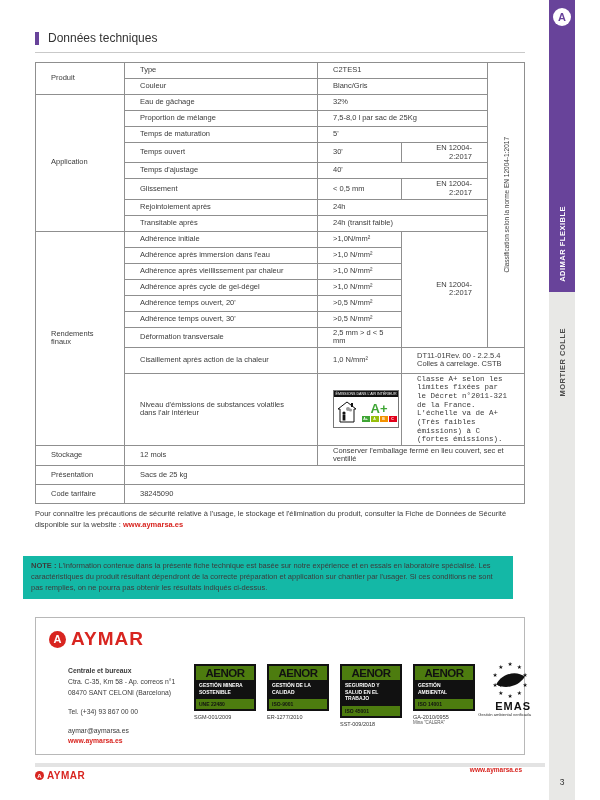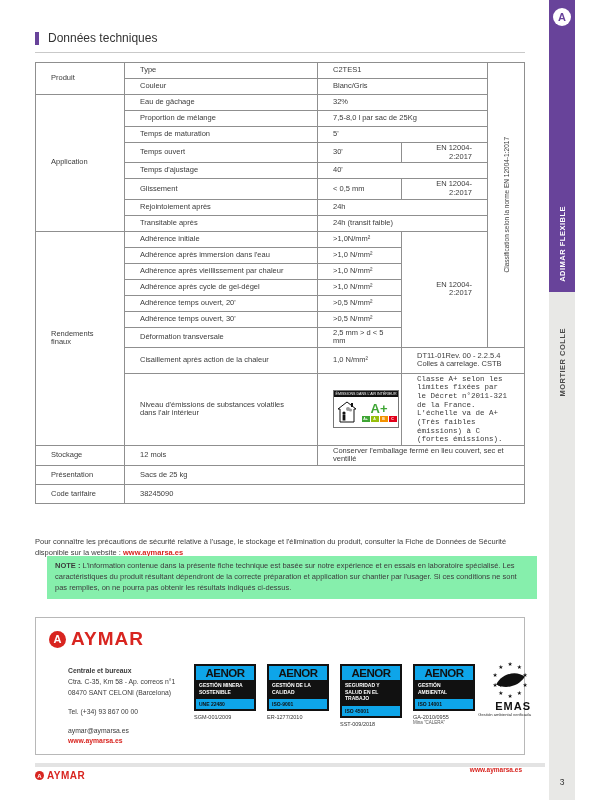--- a/index.html
+++ b/index.html
@@ -39,39 +39,39 @@
   .em-label { width:66px; height:38px; border:1px solid #777; background:#fff; margin:2px 0; display:flex; flex-direction:column; }
   .em-head { background:#111; color:#fff; font-size:3.6px; text-align:center; padding:1px 0; white-space:nowrap; overflow:hidden; }
   .em-body { flex:1; display:flex; }
   .em-house { width:26px; display:flex; align-items:center; justify-content:center; }
   .em-right { flex:1; display:flex; flex-direction:column; align-items:center; justify-content:center; }
   .em-grade { color:#3fa535; font-weight:900; font-size:13px; line-height:1; }
   .em-scale { display:flex; gap:1px; margin-top:1px; }
   .em-sq { width:8px; height:6px; color:#fff; font-size:3.5px; font-weight:bold; display:flex; align-items:center; justify-content:center; }
 
   
-  .safety { position:absolute; left:35px; top:536px; width:490px; font-size:7.5px; line-height:1.5; color:#3c3c3c; }
+  .safety { position:absolute; left:35px; top:508px; width:490px; font-size:7.5px; line-height:1.5; color:#3c3c3c; }
   .red-link { color:#d82520; font-weight:bold; text-decoration:none; }
-  .note-box { position:absolute; left:47px; top:556px; width:490px; background:#86efac; padding:5px 8px; font-size:7.5px; line-height:1.45; color:#3c3c3c; }
+  .note-box { position:absolute; left:23px; top:556px; width:490px; background:#14b8a6; padding:5px 8px; font-size:7.5px; line-height:1.45; color:#3c3c3c; }
   .note-label { font-weight:bold; }
 
   
   .foot-box { position:absolute; left:35px; top:617px; width:490px; height:138px; border:1px solid #b8b8b8; background:#fff; }
   .brand { position:absolute; left:13px; top:10px; display:flex; align-items:center; }
   .brand-circle { width:17px; height:17px; border-radius:50%; background:#d82520; color:#fff; font-weight:900; font-size:11px;
                   display:flex; align-items:center; justify-content:center; margin-right:5px; }
   .brand-text { color:#d82520; font-weight:900; font-size:19px; letter-spacing:1px; }
   .addr { position:absolute; left:32px; top:48px; font-size:6.8px; line-height:1.6; color:#3c3c3c; }
   .addr .b { font-weight:bold; }
   .addr .email { display:block; margin-top:8px; color:#3c3c3c; text-decoration:none; }
   .addr .site { color:#d82520; font-weight:bold; text-decoration:none; }
 
   .certs { position:absolute; left:158px; top:46px; display:flex; gap:11px; }
   .cert { width:62px; }
-  .cert-box { border:2px solid #111; background:#0ea5e9; }
+  .cert-box { border:2px solid #111; background:#4d7c0f; }
   .cert-name { font-weight:900; font-size:11.5px; text-align:center; letter-spacing:-.5px; padding:1px 0; color:#111; }
   .cert-mid { background:#111; color:#fff; font-size:5px; font-weight:bold; padding:2px 3px; min-height:15px; text-transform:uppercase; line-height:1.3; }
   .cert-std { border-top:2px solid #111; font-size:5px; font-weight:bold; padding:2px 3px; color:#111; }
   .cert-code { font-size:5.5px; margin-top:3px; color:#333; }
   .cert-note { font-size:4.5px; color:#555; }
 
   .emas { position:absolute; left:440px; top:44px; width:55px; text-align:right; }
   .emas-name { font-weight:900; font-size:11px; letter-spacing:1px; color:#111; margin-top:-2px; }
   .emas-cap { font-size:4.2px; line-height:1.3; color:#333; }
 

